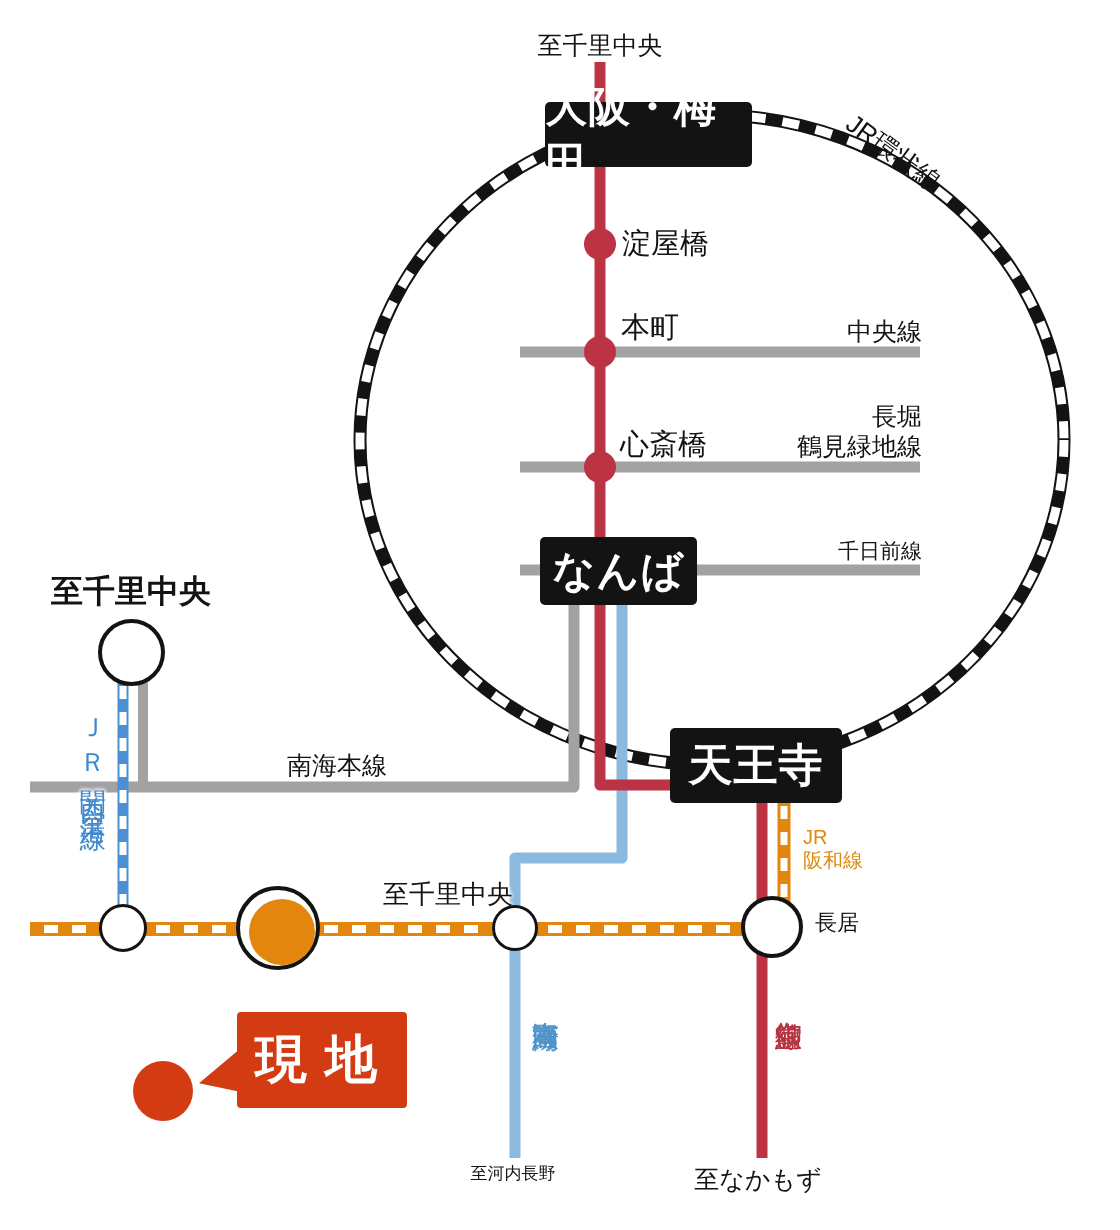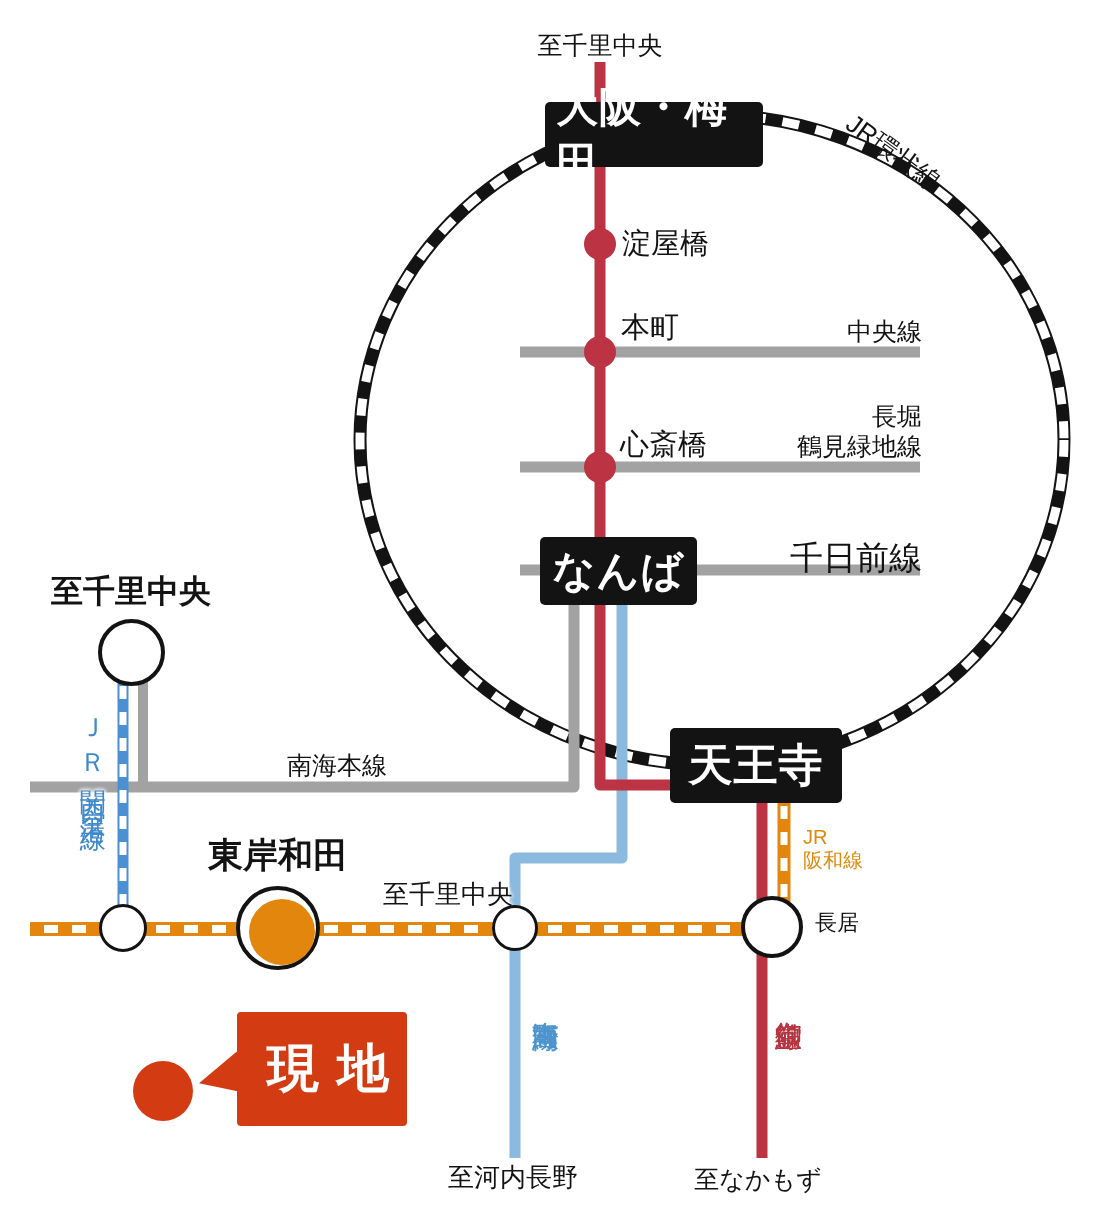--- a/index.html
+++ b/index.html
@@ -26,23 +26,23 @@
   .lbl{position:absolute;white-space:nowrap;line-height:1.2;color:var(--ink-black);}
   .halo{text-shadow:0 0 4px #fff,0 0 4px #fff,0 0 4px #fff,0 0 4px #fff;}
   .box{
     position:absolute;background:var(--ink-black);color:#fff;
     display:flex;align-items:center;justify-content:center;
     font-weight:bold;border-radius:5px;letter-spacing:1px;
   }
   .stn-circle{position:absolute;background:#fff;border:4px solid var(--ink-black);border-radius:50%;box-sizing:border-box;}
   .vert{writing-mode:vertical-rl;text-orientation:upright;}
   .callout-bubble{
-    position:absolute;left:237px;top:1012px;width:170px;height:114px;
+    position:absolute;left:237px;top:1012px;width:170px;height:96px;
     background:var(--site-red);border-radius:4px;color:#fff;
-    display:flex;align-items:center;justify-content:flex-end;
+    display:flex;align-items:center;justify-content:flex-start;
     font-weight:bold;font-size:52px;letter-spacing:18px;text-indent:18px;
   }
   .callout-tail{
     position:absolute;left:199px;top:1048px;width:42px;height:44px;
     background:var(--site-red);
     clip-path:polygon(100% 0,100% 100%,0 80%);
   }
   .site-dot{
     position:absolute;left:133px;top:1061px;width:60px;height:60px;
     border-radius:50%;background:var(--site-red);
@@ -78,45 +78,44 @@
     <path d="M784 800 V910" fill="none" stroke="#e2860e" stroke-width="13"></path>
     <path d="M784 806 V910" fill="none" stroke="#ffffff" stroke-width="7" stroke-dasharray="13 13"></path>
 
     <path d="M600 62 V785 H762 V1158" fill="none" stroke="#bc3443" stroke-width="11" stroke-linejoin="round"></path>
     <circle cx="600" cy="244" r="16" fill="#bc3443"></circle>
     <circle cx="600" cy="352" r="16" fill="#bc3443"></circle>
     <circle cx="600" cy="467" r="16" fill="#bc3443"></circle>
   </svg>
 
   <div class="lbl" style="left:600px;top:30px;transform:translateX(-50%);font-size:25px;">至千里中央</div>
-  <div class="lbl" style="left:513px;top:1164px;transform:translateX(-50%);font-size:26px;font-family:Liberation Mono, monospace;">至河内長野</div>
+  <div class="lbl" style="left:513px;top:1164px;transform:translateX(-50%);font-size:17px;">至河内長野</div>
   <div class="lbl" style="left:758px;top:1164px;transform:translateX(-50%);font-size:25px;">至なかもず</div>
 
   <div class="lbl" style="left:858px;top:108px;font-size:26px;transform:rotate(36deg);transform-origin:left top;">JR環状線</div>
 
-  <div class="box" style="left:545px;top:102px;width:207px;height:65px;font-size:42px;padding-left:11px;">大阪・梅田</div>
+  <div class="box" style="left:545px;top:102px;width:207px;height:65px;font-size:42px;">大阪・梅田</div>
   <div class="box" style="left:670px;top:728px;width:172px;height:75px;font-size:44px;">天王寺</div>
   <div class="box" style="left:540px;top:537px;width:157px;height:68px;font-size:42px;">なんば</div>
 
   <div class="lbl" style="left:622px;top:226px;font-size:29px;">淀屋橋</div>
   <div class="lbl" style="left:621px;top:310px;font-size:29px;">本町</div>
   <div class="lbl" style="left:620px;top:427px;font-size:29px;">心斎橋</div>
 
   <div class="lbl" style="right:198px;top:316px;font-size:25px;text-align:center;">中央線</div>
   <div class="lbl" style="right:198px;top:402px;font-size:25px;text-align:right;line-height:1.18;"><span>長堀</span><br>
     <span>鶴見緑地線</span></div>
-  <div class="lbl" style="right:198px;top:538px;font-size:33px;text-align:right;">千日前線</div>
+  <div class="lbl" style="right:198px;top:538px;font-size:21px;text-align:right;">千日前線</div>
 
   <div class="lbl" style="left:131px;top:572px;transform:translateX(-50%);font-size:32px;font-weight:bold;">至千里中央</div>
   <div class="stn-circle" style="left:98px;top:619px;width:67px;height:67px;"></div>
   <div class="lbl vert halo" style="left:77px;top:700px;font-size:26px;letter-spacing:9px;color:var(--text-blue);">ＪＲ関西空港線</div>
 
   <div class="lbl halo" style="left:287px;top:750px;font-size:25px;">南海本線</div>
 
-  <div class="lbl" style="left:278px;top:834px;transform:translateX(-50%);font-size:35px;font-weight:bold;">東岸和田</div>
   <div class="stn-circle" style="left:236px;top:886px;width:84px;height:84px;">
     <div class="orange-core"></div>
   </div>
   <div class="stn-circle" style="left:99px;top:904px;width:48px;height:48px;border-width:3px;"></div>
   <div class="lbl halo" style="left:383px;top:879px;font-size:26px;">至千里中央</div>
   <div class="stn-circle" style="left:492px;top:905px;width:46px;height:46px;border-width:3px;"></div>
   <div class="stn-circle" style="left:741px;top:896px;width:62px;height:62px;"></div>
   <div class="lbl" style="left:815px;top:910px;font-size:22px;">長居</div>
 
   <div class="lbl" style="left:803px;top:826px;font-size:20px;line-height:1.15;color:var(--text-orange);"><span>JR</span><br>

